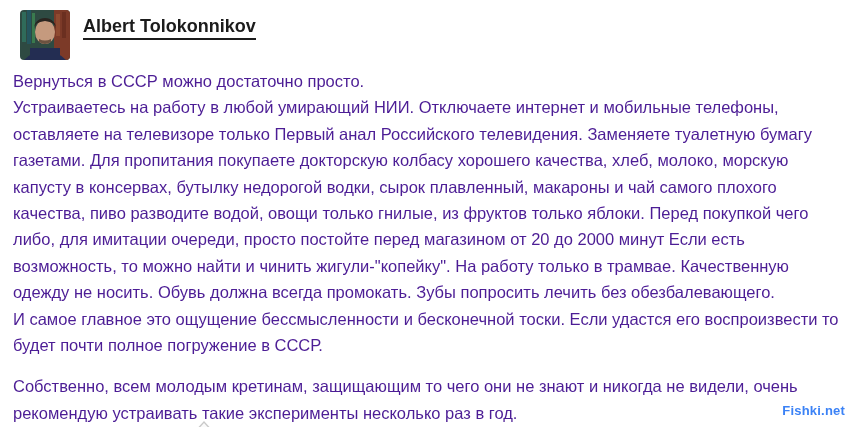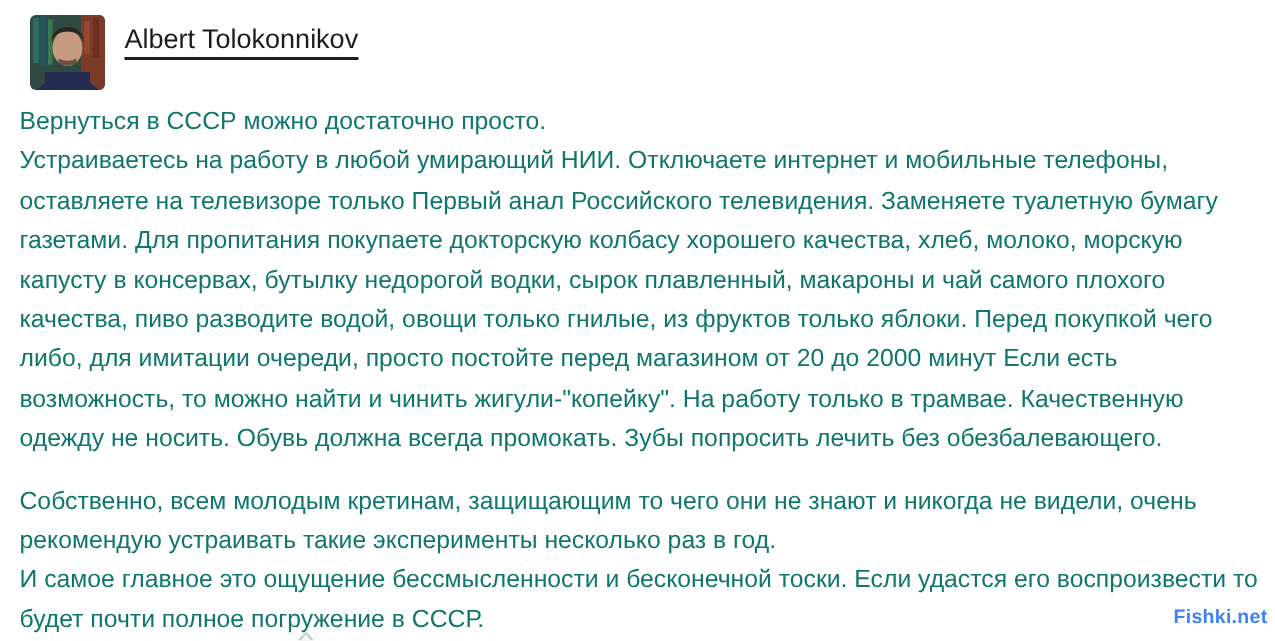--- a/index.html
+++ b/index.html
@@ -26,33 +26,33 @@
     border-radius: 4px;
     overflow: hidden;
     flex: 0 0 auto;
     cursor: pointer;
   }
   .avatar svg { display: block; }
   .author-link {
     margin-left: 13px;
     margin-top: 6px;
     font-size: 18px;
-    font-weight: normal;
+    font-weight: bold;
     color: #1c1c1c;
     text-decoration: none;
     border-bottom: 2px solid #1c1c1c;
     padding-bottom: 1px;
     cursor: pointer;
     display: inline-block;
   }
   .post-content {
     padding: 6px 6px 0 13px;
     font-size: 16.5px;
     line-height: 26.4px;
-    color: #0f766e;
+    color: #4c1d95;
   }
   .text-block { display: block; }
   .para-gap { margin-top: 15px; }
   .watermark {
     position: absolute;
     right: 5px;
     bottom: 9px;
     font-size: 13px;
     font-weight: bold;
     color: #3b82f6;
@@ -102,21 +102,21 @@
         <path d="M14 19 Q 14 9 25 9 Q 36 9 36 19 Q 36 12 25 11 Q 14 12 14 19 Z" fill="#2a2520"></path>
         <path d="M19 32 Q 25 36 31 32 L 31 29 Q 25 32 19 29 Z" fill="#6b5240"></path>
       </svg>
     </div>
     <a class="author-link">Albert Tolokonnikov</a>
   </div>
 
   <div class="post-content">
     <div class="text-block">Вернуться в СССР можно достаточно просто.</div>
     <div class="text-block">Устраиваетесь на работу в любой умирающий НИИ. Отключаете интернет и мобильные телефоны, оставляете на телевизоре только Первый анал Российского телевидения. Заменяете туалетную бумагу газетами. Для пропитания покупаете докторскую колбасу хорошего качества, хлеб, молоко, морскую капусту в консервах, бутылку недорогой водки, сырок плавленный, макароны и чай самого плохого качества, пиво разводите водой, овощи только гнилые, из фруктов только яблоки. Перед покупкой чего либо, для имитации очереди, просто постойте перед магазином от 20 до 2000 минут Если есть возможность, то можно найти и чинить жигули-"копейку". На работу только в трамвае. Качественную одежду не носить. Обувь должна всегда промокать. Зубы попросить лечить без обезбалевающего.</div>
+    <div class="text-block">И самое главное это ощущение бессмысленности и бесконечной тоски. Если удастся его воспроизвести то будет почти полное погружение в СССР.</div>
     <div class="text-block para-gap">Собственно, всем молодым кретинам, защищающим то чего они не знают и никогда не видели, очень рекомендую устраивать такие эксперименты несколько раз в год.</div>
-    <div class="text-block">И самое главное это ощущение бессмысленности и бесконечной тоски. Если удастся его воспроизвести то будет почти полное погружение в СССР.</div>
   </div>
 
   <div class="watermark">Fishki.net</div>
 
   <div class="next-comment-pointer"></div>
 
 </div>
 
 </body></html>

